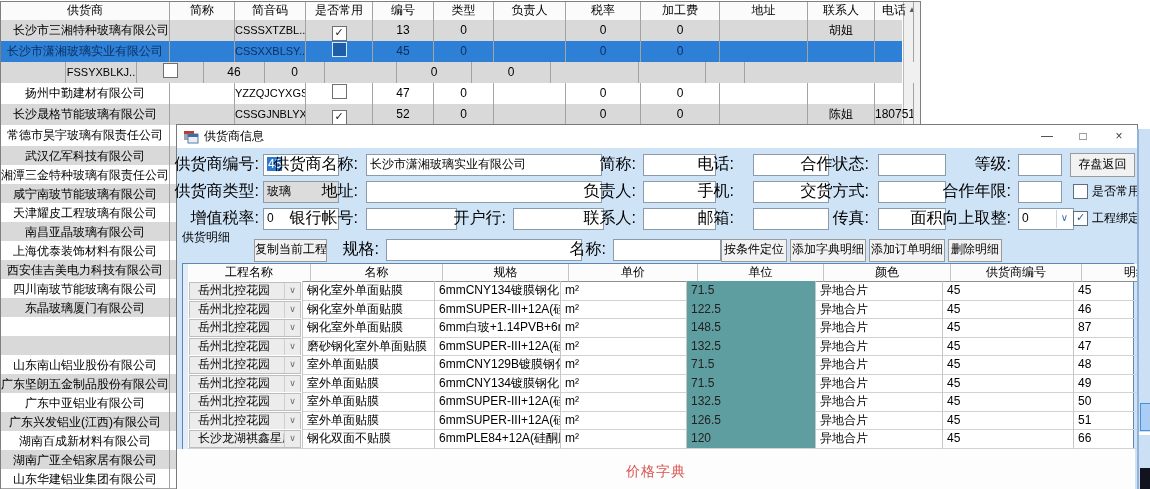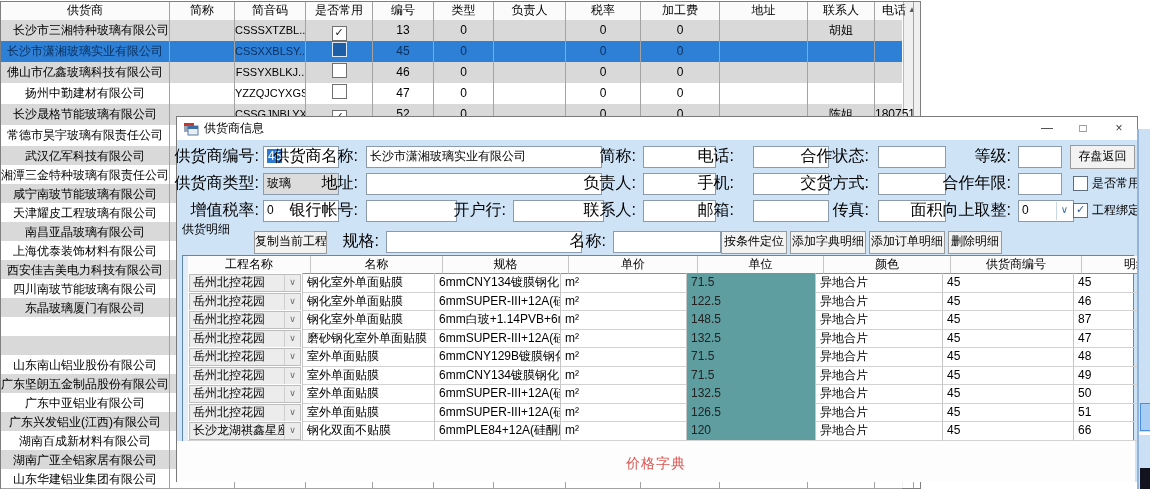--- a/index.html
+++ b/index.html
@@ -18,21 +18,21 @@
   .bgcell.code{font-size:11px;letter-spacing:0}
   .cbx{display:inline-block;width:13px;height:13px;border:1px solid #707070;background:#fff;line-height:11px;font-size:11px;color:#1a1a1a;vertical-align:-2px}
   .sel .cbx{border-color:#dfe9f5;background:#1c5fa8}
   .vsb{position:absolute;left:902px;top:0;width:16px;height:470px;background:#f0f0f0;border-left:1px solid #b9b9b9}
   .vsb .arr{display:block;height:16px;text-align:center;font-size:8px;color:#5a5a5a;line-height:16px}
   .hsb{position:absolute;left:0;bottom:0;width:902px;height:15px;background:#f0f0f0;border-top:1px solid #b9b9b9;display:flex}
   .hsb .arr{width:15px;text-align:center;font-size:8px;color:#5a5a5a;line-height:14px;flex:none}
   .hsb .thumb{width:72px;background:#cdcdcd;flex:none}
 
   
-  #dialog{position:absolute;left:176px;top:116px;width:960px;height:365px;background:#cfe3f7;border:1px solid #7a7a7a;border-bottom:none}
+  #dialog{position:absolute;left:176px;top:124px;width:960px;height:365px;background:#cfe3f7;border:1px solid #7a7a7a;border-bottom:none}
   .titlebar{height:23px;background:#ffffff;display:flex;align-items:center}
   .titlebar .ticon{width:16px;height:14px;margin:0 5px 0 6px;flex:none}
   .titlebar .ttext{font-size:12px;color:#000}
   .wbtns{margin-left:auto;display:flex}
   .wbtn{width:36px;height:23px;text-align:center;line-height:22px;font-size:12px;color:#3c3c3c}
   .lbl{position:absolute;height:20px;line-height:20px;text-align:right;font-size:16px;color:#000;white-space:nowrap}
   .inp{position:absolute;height:20px;background:#fff;border:1px solid #8b9bab;line-height:18px;padding:0 3px;font-size:12px;overflow:hidden;white-space:nowrap}
   .inp.ro{background:#dcdcdc}
   .inp .seltext{background:#2e7ad2;color:#fff;padding:0 1px}
   .inp.combo .cmbarr{position:absolute;right:1px;top:1px;bottom:1px;width:15px;text-align:center;color:#3a6ea5;font-size:10px;line-height:16px;border-left:1px solid #c9d6e4}
@@ -44,21 +44,21 @@
 
   
   #detail-grid{position:absolute;left:5px;top:138px;width:950px;height:185px;background:#fff;border:1px solid #5f87b5}
   .dgstrip{position:absolute;left:0;top:0;bottom:0;width:5px;background:#e4ecf7;border-right:1px solid #b7c6d9}
   .dgrow{position:absolute;left:5px;display:flex}
   .dgcell{flex:none;height:100%;border-right:1px solid #c6c6c6;border-bottom:1px solid #d2d2d2;overflow:hidden;white-space:nowrap;padding:0 4px;line-height:18px;font-size:12px}
   .dgrow.dghdr .dgcell{text-align:center;background:#fcfcfc;border-bottom:1px solid #8f8f8f;line-height:16px}
   .dgcell.teal{background:#5f9ea0;color:#222}
   .dgcell.cmb{padding:0;background:#fff}
   .gridcombo{display:flex;height:16px;margin:1px;background:#ececec;border:1px solid #bdbdbd}
-  .gridcombo .gc-text{flex:1;padding:0 3px;line-height:14px;overflow:hidden;white-space:nowrap}
+  .gridcombo .gc-text{flex:1;padding:0 8px;line-height:14px;overflow:hidden;white-space:nowrap}
   .gridcombo .gc-arr{width:15px;border-left:1px solid #cfcfcf;text-align:center;color:#6a6a6a;font-size:9px;line-height:14px;flex:none}
 
   .dlg-white{position:absolute;left:0;top:324px;width:958px;height:41px;background:#fdfdfd}
   .dlg-footer{position:absolute;left:0;top:338px;width:958px;text-align:center;font-size:14px;color:#d9534f;letter-spacing:1px}
 
   
   #right-strip{position:absolute;left:1137px;top:129px;width:13px;height:360px;background:#cbdff5;border-left:2px solid #93b3d8}
   #right-strip .sb-box{position:absolute;left:1px;top:274px;width:10px;height:26px;background:#a9cdf4;border:1px solid #4a8ede}
   #right-strip .sb-line{position:absolute;left:0;top:303px;width:11px;height:3px;background:#fff}
   #right-strip .glyph{position:absolute;left:1px;top:339px;width:10px;height:21px;background:#13131f}
@@ -112,21 +112,20 @@
         <div class="bgcell" style="width: 60px;">45</div>
         <div class="bgcell" style="width: 59px;">0</div>
         <div class="bgcell" style="width: 71px;"></div>
         <div class="bgcell" style="width: 74px;">0</div>
         <div class="bgcell" style="width: 78px;">0</div>
         <div class="bgcell" style="width: 87px;"></div>
         <div class="bgcell" style="width: 66px;"></div>
         <div class="bgcell" style="width: 38px;"></div>
       </div>
       <div class="bgrow gray" style="top: 60px; height: 21px;">
-        <div class="bgcell" style="width: 168px;">佛山市亿鑫玻璃科技有限公司</div>
         <div class="bgcell" style="width: 64px;"></div>
         <div class="bgcell code" style="width: 70px;">FSSYXBLKJ..</div>
         <div class="bgcell" style="width: 66px;"><span class="cbx"></span></div>
         <div class="bgcell" style="width: 60px;">46</div>
         <div class="bgcell" style="width: 59px;">0</div>
         <div class="bgcell" style="width: 71px;"></div>
         <div class="bgcell" style="width: 74px;">0</div>
         <div class="bgcell" style="width: 78px;">0</div>
         <div class="bgcell" style="width: 87px;"></div>
         <div class="bgcell" style="width: 66px;"></div>

